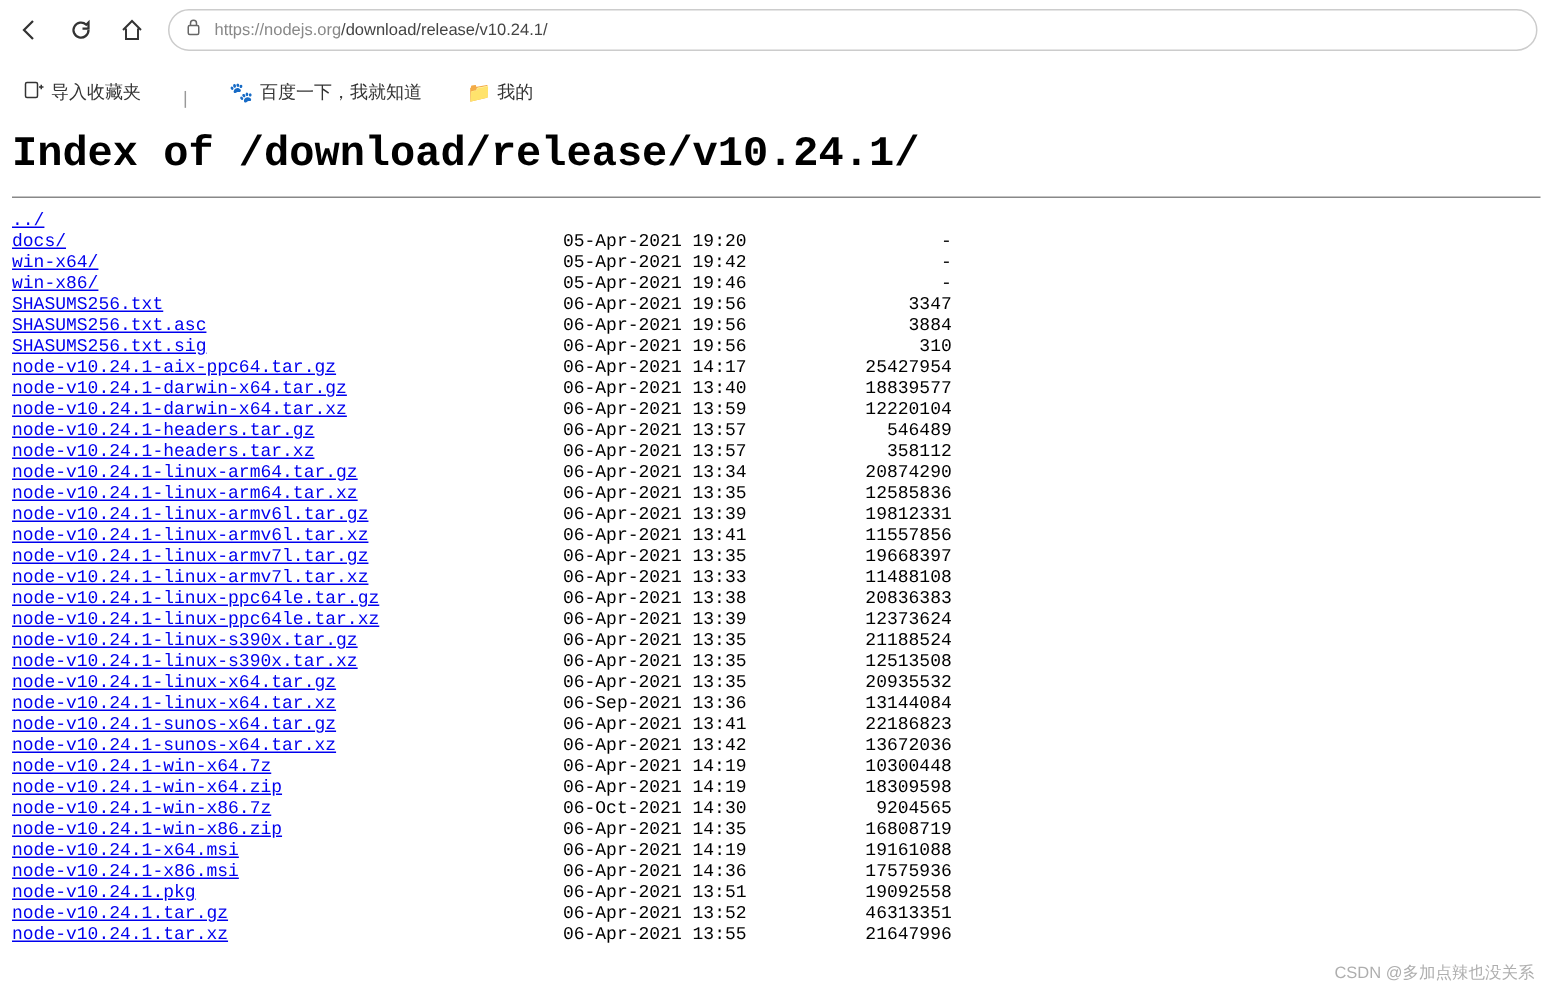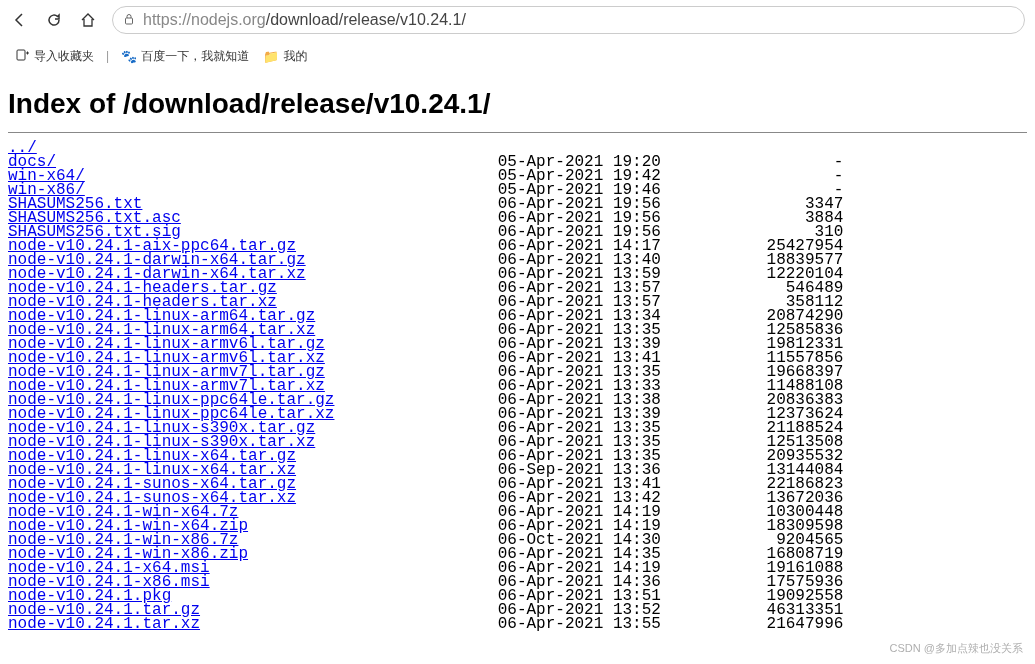--- a/index.html
+++ b/index.html
@@ -25,55 +25,55 @@
       flex: 1;
       display: flex;
       align-items: center;
       height: 28px;
       border: 1px solid #ccc;
       border-radius: 14px;
       padding: 0 10px;
       gap: 8px;
     }
     .lock { color: #666; }
-    .url-text { color: #888; font-size: 16px; white-space: nowrap; }
+    .url-text { color: #888; font-size: 11px; white-space: nowrap; }
     .url-path { color: #444; }
     .bookmarks-bar {
       display: flex;
-      align-items: center;
+      align-items: flex-end;
       height: 32px;
       padding: 0 12px;
-      gap: 6px;
+      gap: 22px;
       font-size: 12px;
       color: #333;
       background: #fff;
     }
     .bm-item { display: flex; align-items: center; gap: 4px; padding: 2px 4px; }
     .bm-sep { color: #999; margin: 0 2px; }
     .paw { color: #2d4ec4; font-size: 13px; }
     .folder { color: #f2b02c; font-size: 13px; }
     .star-ic { color: #333; }
     .content {
       padding: 10px 8px 20px 8px;
     }
     .page-title {
       font-size: 28px;
       font-weight: bold;
       margin: 6px 0 12px 0;
       color: #000;
-      font-family: Liberation Sans, sans-serif;
+      font-family: Liberation Mono, monospace;
     }
     hr.rule {
       border: none;
       border-top: 1px solid #888;
       margin-bottom: 8px;
     }
     .listing {
       font-family: SimSun, "Courier New", monospace;
-      font-size: 16px;
+      font-size: 12px;
       line-height: 14px;
       white-space: pre;
       color: #000;
     }
     .listing a {
       color: #0000EE;
       text-decoration: underline;
     }
     .watermark {
       position: fixed;

